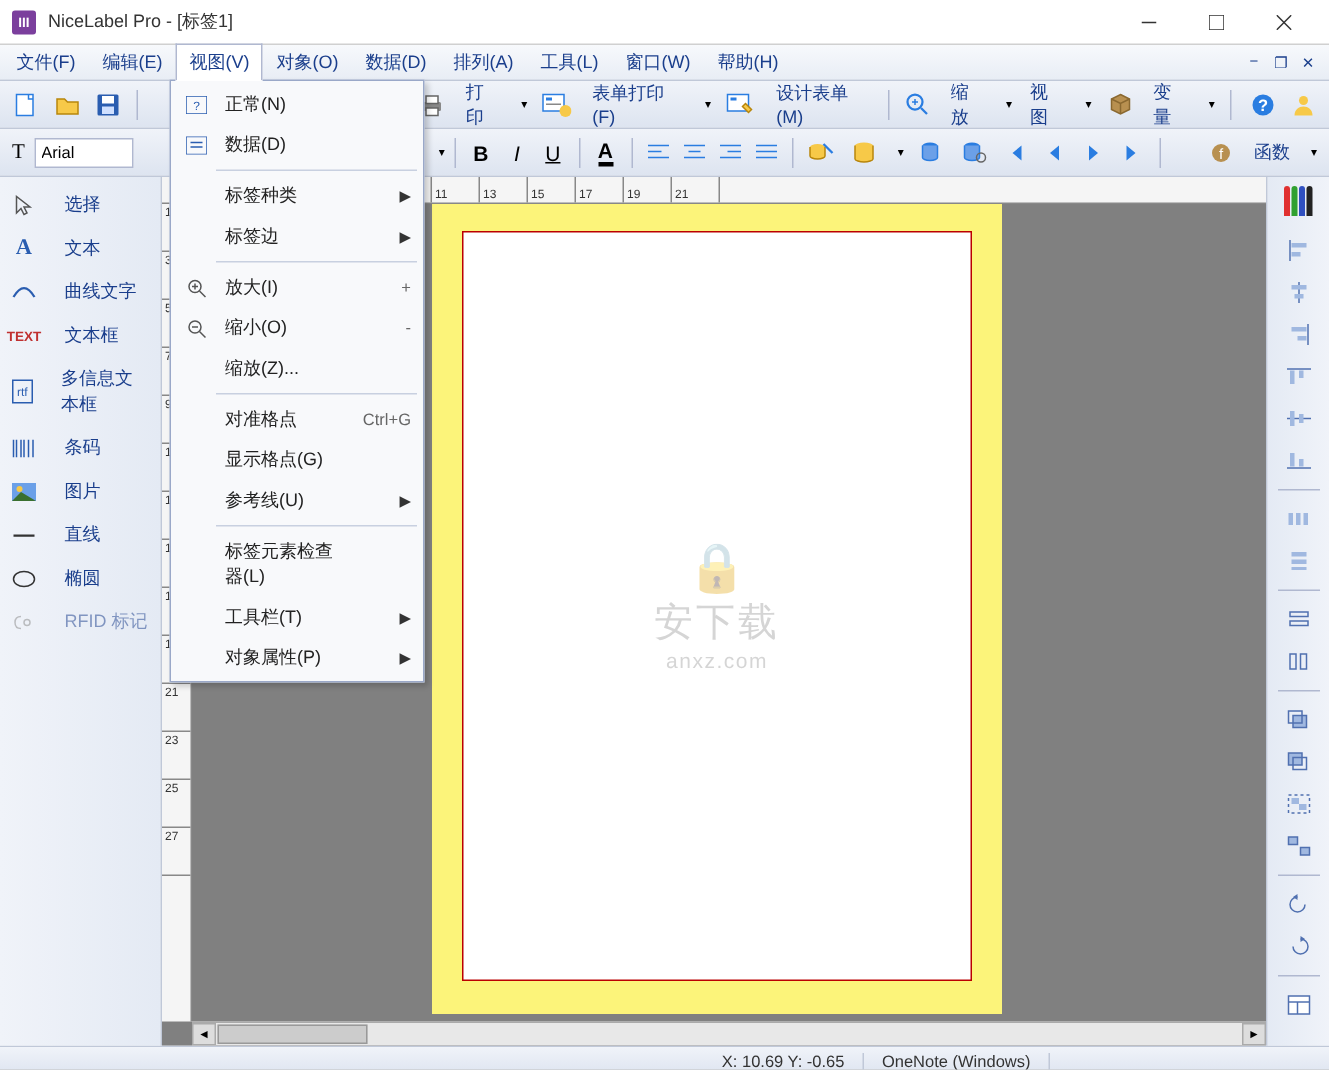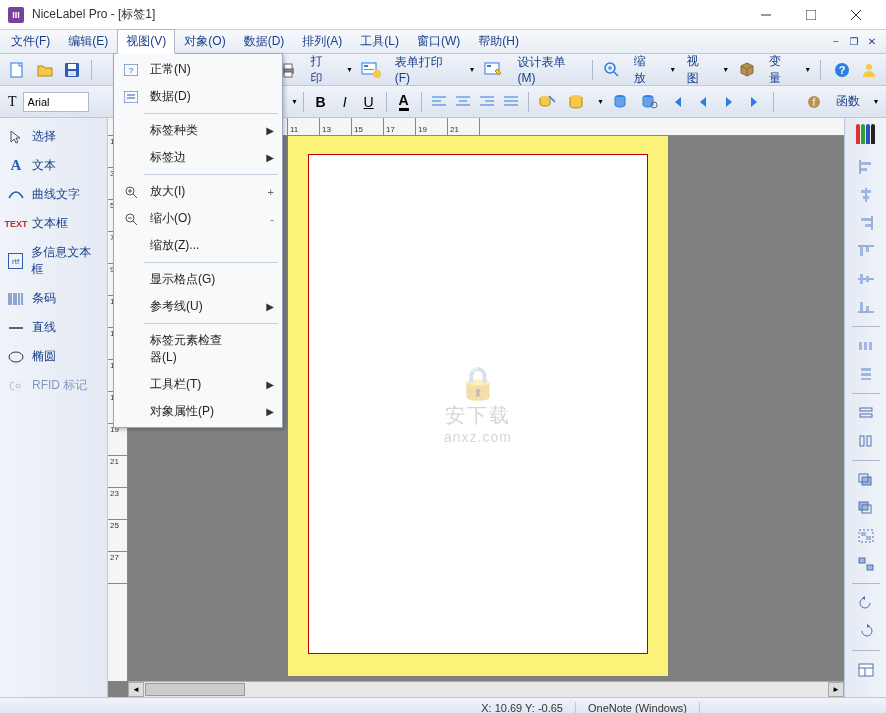--- a/index.html
+++ b/index.html
@@ -24,37 +24,37 @@
 .tb-btn { min-width: 24px; height: 24px; display: flex; align-items: center; justify-content: center; border: 1px solid transparent; border-radius: 2px; cursor: pointer; padding: 0 3px; gap: 12px; }
 .tb-sep { width: 1px; height: 20px; background: #b0b8d0; margin: 0 4px; }
 .tb-label { font-size: 12px; color: #1a3e8c; margin-left: 2px; }
 .tb-dropdown { border: 1px solid #b0b8d0; background: #fff; height: 20px; padding: 0 4px; font-size: 11px; }
 .font-name { width: 66px; }
 .fmt-btn { width: 22px; height: 22px; display: flex; align-items: center; justify-content: center; font-family: "Times New Roman", serif; font-size: 14px; cursor: pointer; border: 1px solid transparent; }
 
 
 .body-area { display: flex; height: calc(713px - 30px - 24px - 32px - 28px - 20px); position: relative; }
 .left-tools { width: 108px; background: linear-gradient(90deg, #f0f3f9, #e4eaf4); border-right: 1px solid #c0c8d8; padding-top: 4px; }
-.tool-item { display: flex; align-items: center; padding: 6px 8px; gap: 8px; cursor: pointer; color: #1a3e8c; }
+.tool-item { display: flex; align-items: center; padding: 6px 8px; gap: 19px; cursor: pointer; color: #1a3e8c; }
 .tool-icon { width: 16px; height: 16px; display: flex; align-items: center; justify-content: center; }
 
 .canvas-area { flex: 1; background: #808080; position: relative; overflow: hidden; }
 .ruler-h { position: absolute; top: 0; left: 20px; right: 0; height: 18px; background: #f5f5f5; border-bottom: 1px solid #888; font-size: 8px; color: #333; display: flex; }
 .ruler-v { position: absolute; top: 18px; left: 0; width: 20px; bottom: 16px; background: #f5f5f5; border-right: 1px solid #888; font-size: 8px; color: #333; }
 .ruler-corner { position: absolute; top: 0; left: 0; width: 20px; height: 18px; background: #f5f5f5; border-right: 1px solid #888; border-bottom: 1px solid #888; }
 .ruler-tick { position: relative; width: 32px; border-right: 1px solid #888; height: 100%; }
 .ruler-tick span { position: absolute; left: 2px; bottom: 1px; }
 .ruler-vtick { height: 32px; border-bottom: 1px solid #888; position: relative; }
 .ruler-vtick span { position: absolute; left: 2px; top: 1px; }
 
 .label-paper { position: absolute; top: 18px; left: 180px; width: 380px; height: 540px; background: #fcf47a; }
 .label-inner { position: absolute; top: 18px; left: 20px; right: 20px; bottom: 22px; background: #fff; border: 1px solid #b00; }
 .watermark { position: absolute; top: 50%; left: 50%; transform: translate(-50%, -50%); opacity: 0.35; color: #888; text-align: center; }
 .watermark .wm-icon { font-size: 32px; }
-.watermark .wm-text { font-size: 20px; letter-spacing: 2px; }
+.watermark .wm-text { font-size: 26px; letter-spacing: 2px; }
 .watermark .wm-sub { font-size: 14px; letter-spacing: 1px; }
 
 .scroll-h { position: absolute; bottom: 0; left: 20px; right: 0; height: 16px; background: #e8e8e8; border-top: 1px solid #aaa; display: flex; }
 .scroll-btn { width: 16px; height: 15px; background: #ddd; border: 1px solid #aaa; display: flex; align-items: center; justify-content: center; font-size: 8px; }
 .scroll-thumb { flex: 0 0 100px; background: #ccc; border: 1px solid #999; margin: 1px; }
 .scroll-track { flex: 1; }
 
 .right-tools { width: 42px; background: linear-gradient(90deg, #e4eaf4, #f0f3f9); border-left: 1px solid #c0c8d8; display: flex; flex-direction: column; align-items: center; padding-top: 6px; gap: 6px; }
 .right-tools .pens { display: flex; gap: 1px; margin-bottom: 6px; }
 .pen { width: 4px; height: 20px; border-radius: 2px 2px 0 0; }
@@ -356,20 +356,30 @@
               <line x1="11" y1="0" x2="11" y2="12"></line>
               <line x1="14" y1="0" x2="14" y2="12"></line>
             </g>
           </svg>
         </span>
         <span>条码</span>
       </div>
     <div class="tool-item">
         <span class="tool-icon">
           <svg width="16" height="12">
+            <rect width="16" height="12" fill="#6ba0e8"></rect>
+            <circle cx="5" cy="4" r="2" fill="#f7c948"></circle>
+            <path d="M0 12l6-6 10 6z" fill="#3a7030"></path>
+          </svg>
+        </span>
+        <span>图片</span>
+      </div>
+    <div class="tool-item">
+        <span class="tool-icon">
+          <svg width="16" height="12">
             <line x1="1" y1="6" x2="15" y2="6" stroke="#333" stroke-width="1.5"></line>
           </svg>
         </span>
         <span>直线</span>
       </div>
     <div class="tool-item">
         <span class="tool-icon">
           <svg width="16" height="12">
             <ellipse cx="8" cy="6" rx="7" ry="5" fill="none" stroke="#333"></ellipse>
           </svg>
@@ -676,20 +686,25 @@
       <span class="dd-short">-</span>
     </div>
   <div class="dd-item">
       <span class="dd-icon"></span>
       <span class="dd-text">缩放(Z)...</span>
       <span class="dd-short"></span>
     </div>
   <div class="dd-sep"></div>
   <div class="dd-item">
       <span class="dd-icon"></span>
+      <span class="dd-text">对准格点</span>
+      <span class="dd-short">Ctrl+G</span>
+    </div>
+  <div class="dd-item">
+      <span class="dd-icon"></span>
       <span class="dd-text">显示格点(G)</span>
       <span class="dd-short"></span>
     </div>
   <div class="dd-item">
       <span class="dd-icon"></span>
       <span class="dd-text">参考线(U)</span>
       <span class="dd-arrow">▶</span>
     </div>
   <div class="dd-sep"></div>
   <div class="dd-item">

